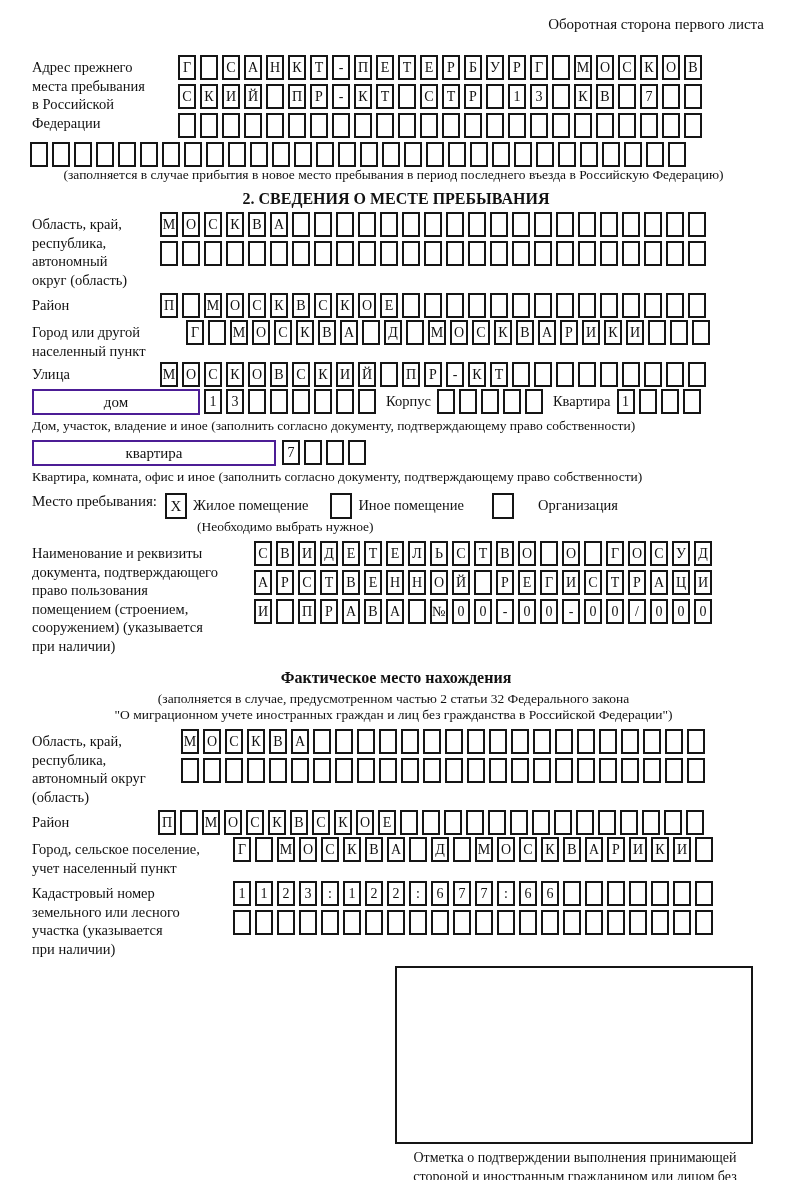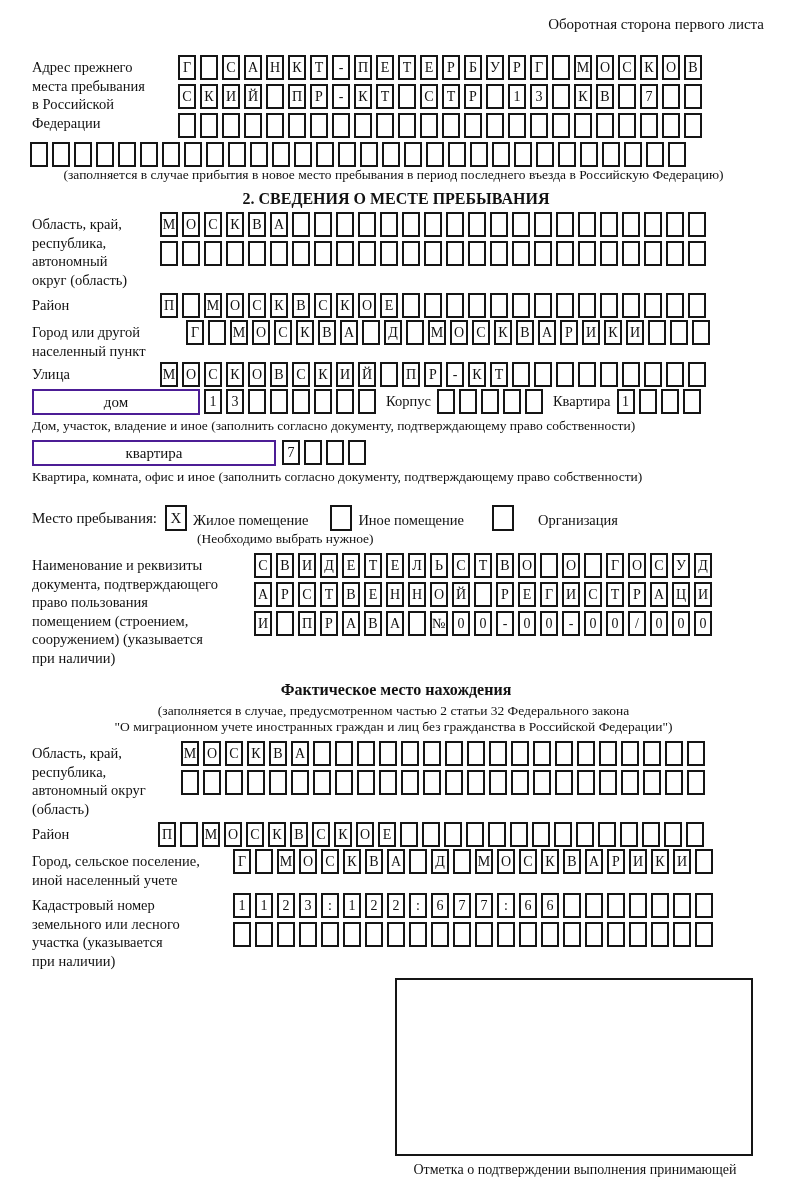--- a/index.html
+++ b/index.html
@@ -37,21 +37,21 @@
     display: flex; align-items: center; justify-content: center;
     font-size: 15px; flex: 0 0 auto;
   }
   .inline-lbl { font-size: 14.5px; padding: 4px 6px 0 6px; flex: 0 0 auto; }
   .caption { font-size: 13.5px; margin: 3px 0 6px 0; }
   .cbox {
     width: 22px; height: 26px; border: 2px solid #151515;
     display: flex; align-items: center; justify-content: center;
     font-size: 15px; flex: 0 0 auto;
   }
-  .stayrow { display: flex; align-items: center; margin-top: 20px; font-size: 15px; }
+  .stayrow { display: flex; align-items: flex-start; margin-top: 8px; font-size: 15px; }
   .stamp-box {
     border: 2px solid #151515;
     width: 358px; height: 178px;
     margin-left: 363px; margin-top: 8px;
   }
   .stamp-caption {
     width: 450px; margin-left: 318px; margin-top: 4px;
     text-align: center; font-size: 14px; line-height: 19px;
     white-space: pre-line;
   }
@@ -565,21 +565,21 @@
         <span class="cell"></span>
         <span class="cell"></span>
         <span class="cell"></span>
         <span class="cell"></span>
         <span class="cell"></span>
       </div>
   </div>
 
   <div class="frow mt2">
     <div class="lbl" style="width:201px">Город, сельское поселение,
-иной населенный учете</div>
+учет населенный пункт</div>
     <div class="cells">
         <span class="cell">Г</span>
         <span class="cell"></span>
         <span class="cell">М</span>
         <span class="cell">О</span>
         <span class="cell">С</span>
         <span class="cell">К</span>
         <span class="cell">В</span>
         <span class="cell">А</span>
         <span class="cell"></span>

